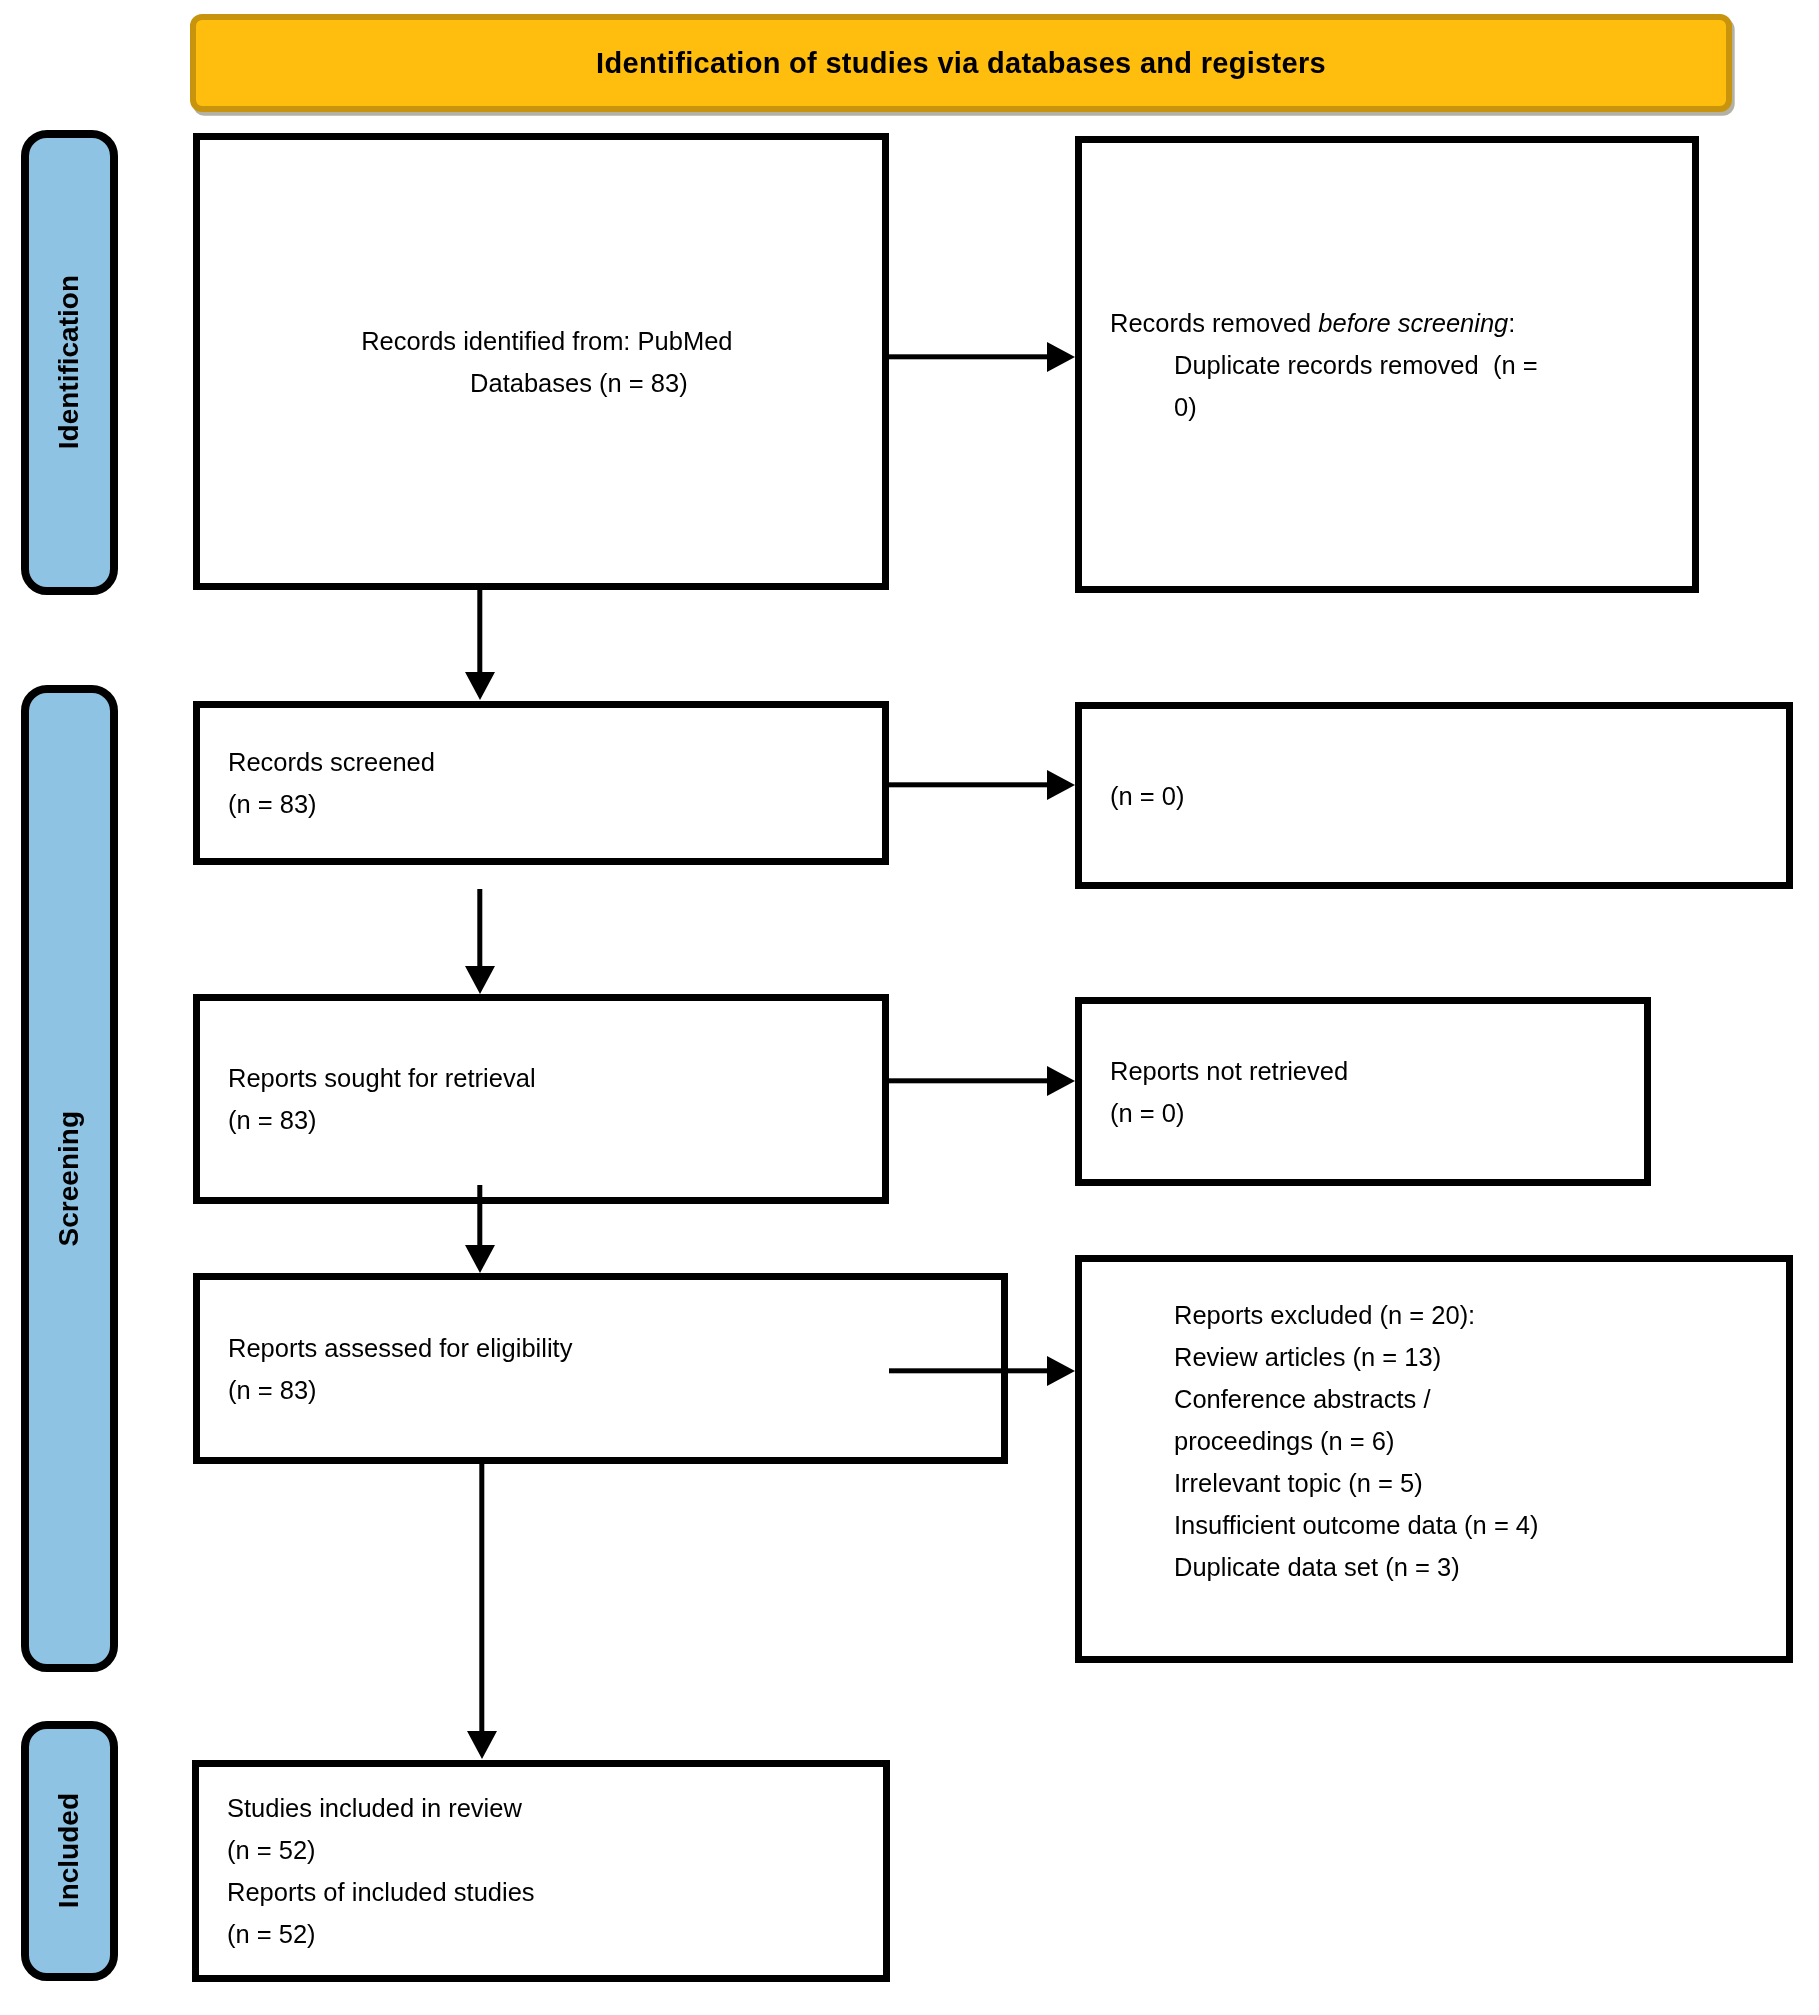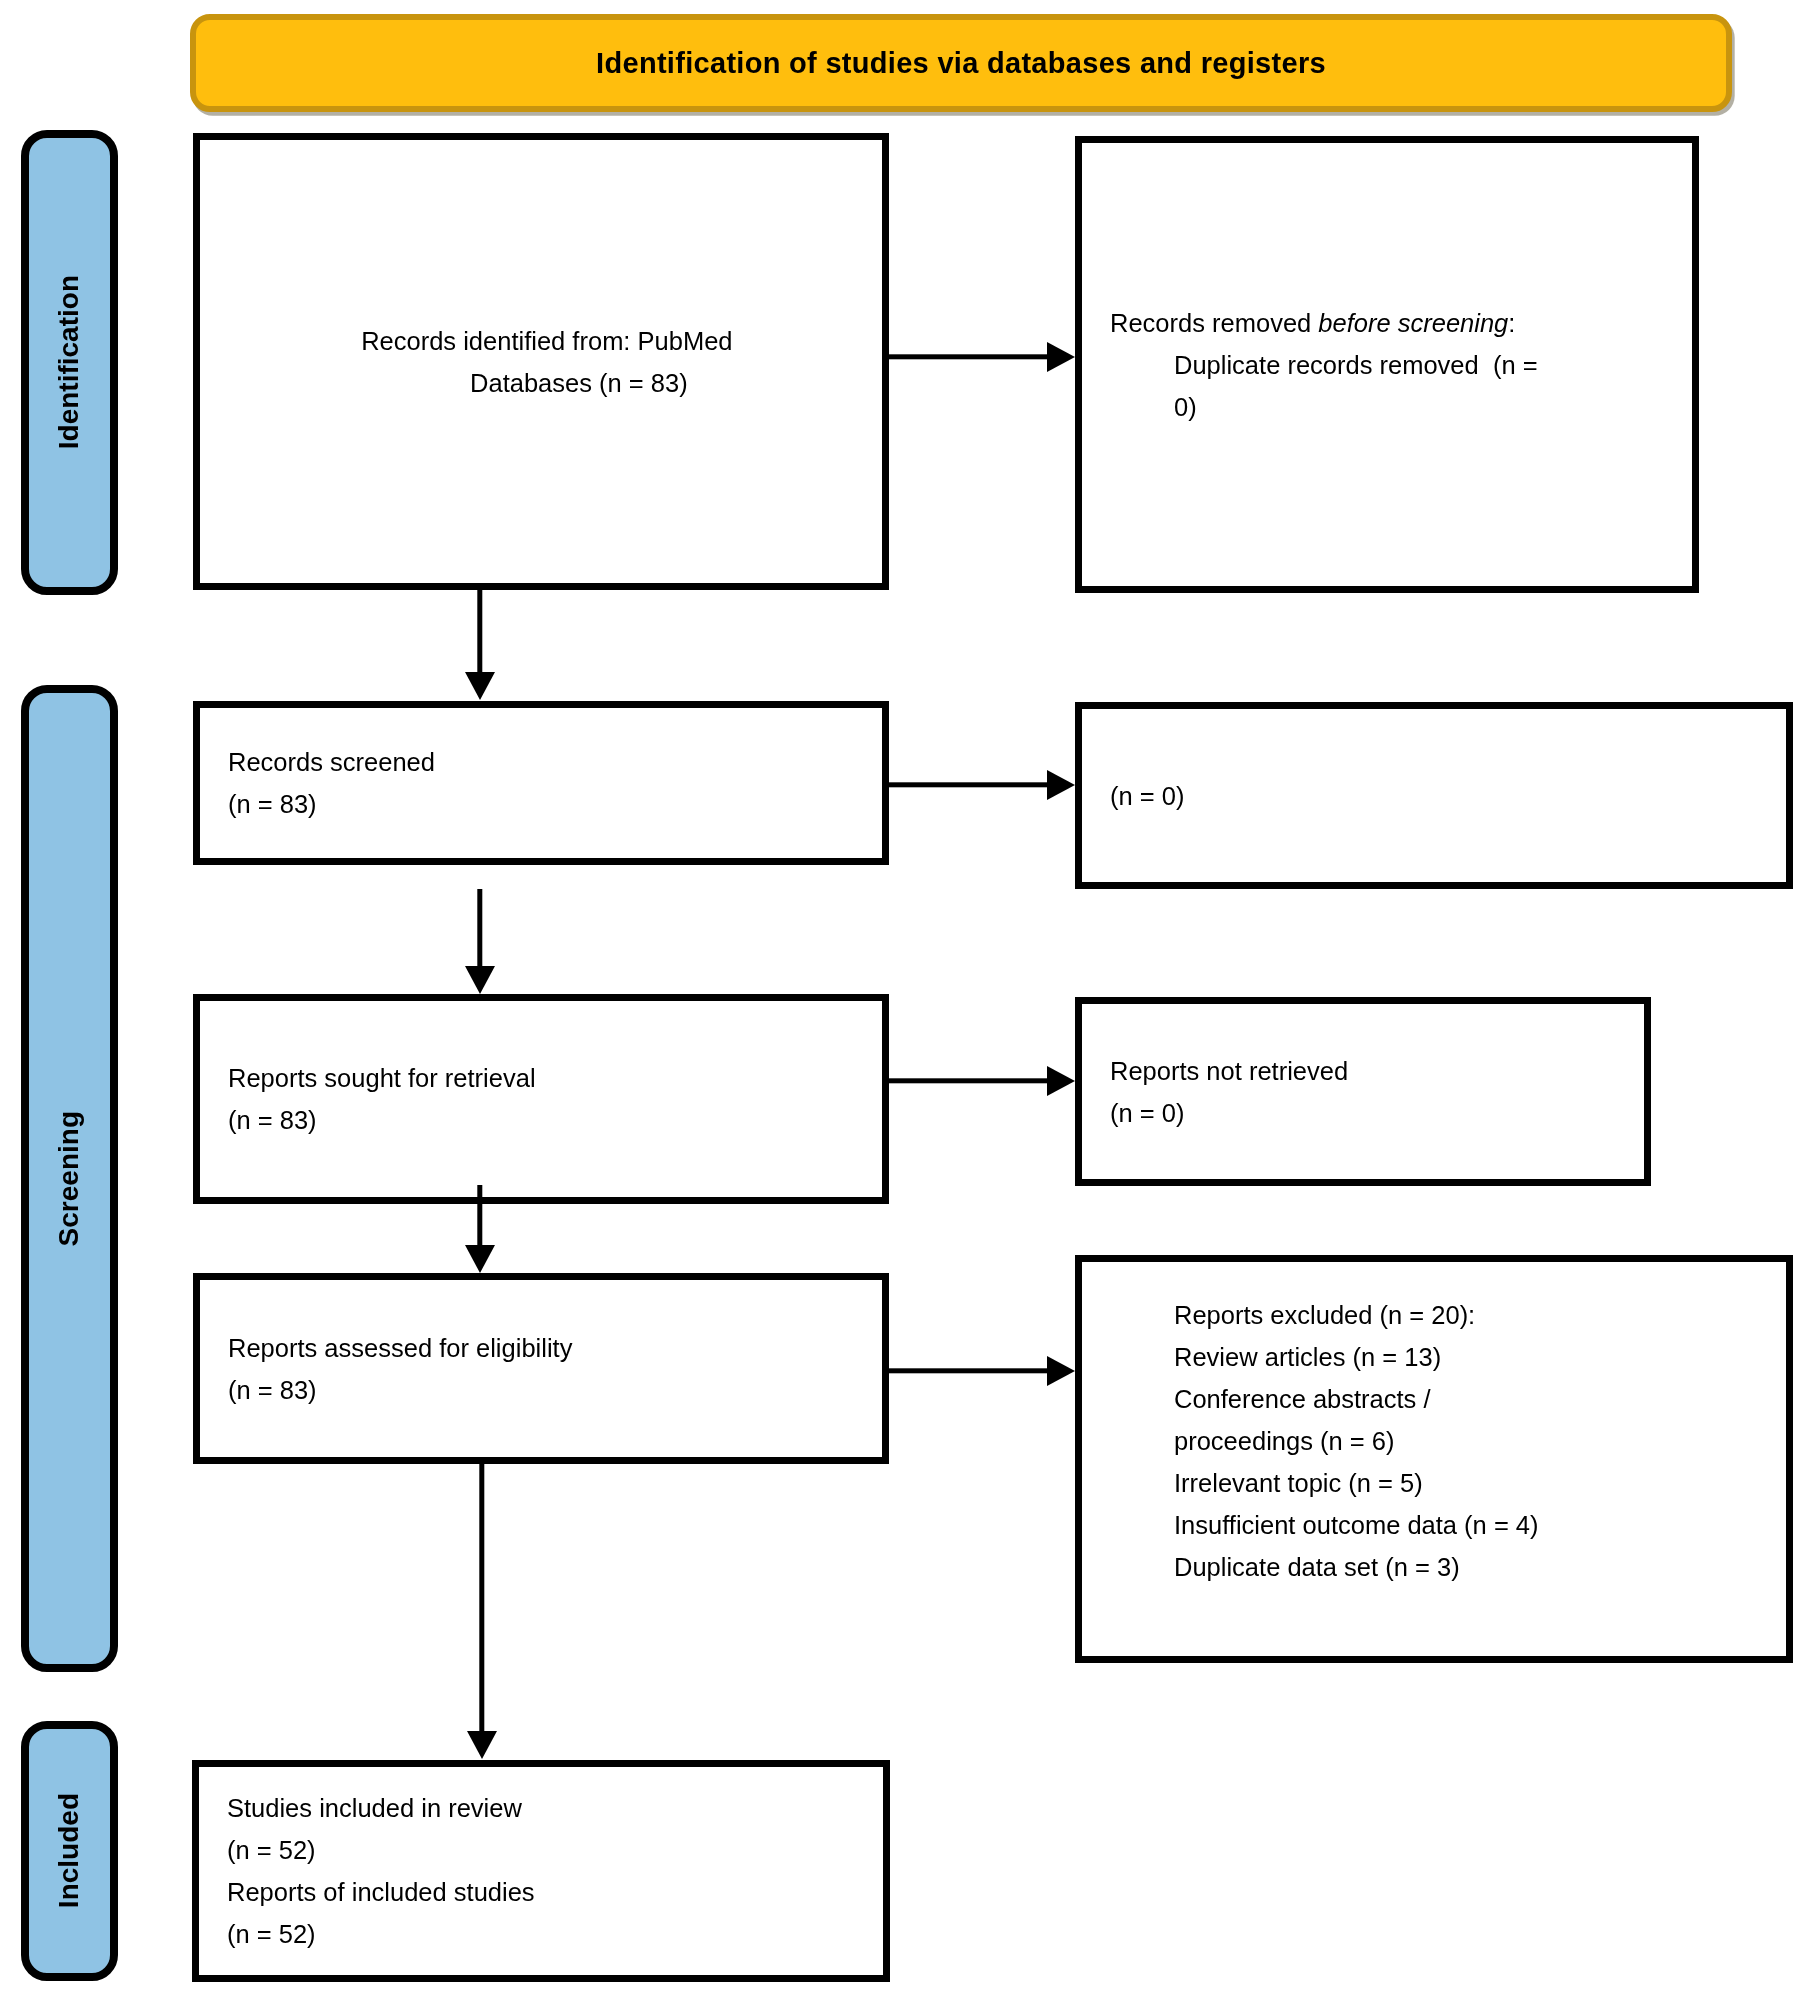--- a/index.html
+++ b/index.html
@@ -16,21 +16,21 @@
     overflow: hidden;
   }
 
   
   .banner {
     position: absolute;
     left: 190px; top: 14px;
     width: 1542px; height: 98px;
     background: #FFBE0D;
     border: 6.5px solid #C8940E;
-    border-radius: 20px;
+    border-radius: 12px;
     box-shadow: 2.7px 3.8px 0 #b3b0a4;
     display: flex; align-items: center; justify-content: center;
   }
   .banner .banner-text {
     font-size: 29px;
     font-weight: bold;
     letter-spacing: 0.3px;
   }
 
   
@@ -67,21 +67,21 @@
     line-height: 42px;
   }
   .fbox .line { white-space: pre-wrap; }
   .fbox .indent { padding-left: 64px; }
   .box-l1 { left: 193px;  top: 133px;  width: 696px; height: 457px; text-align: center; }
   .box-r1 { left: 1075px; top: 136px;  width: 624px; height: 457px; }
   .box-l2 { left: 193px;  top: 701px; width: 696px; height: 164px; }
   .box-r2 { left: 1075px; top: 702px; width: 718px; height: 187px; }
   .box-l3 { left: 193px;  top: 994px; width: 696px; height: 210px; }
   .box-r3 { left: 1075px; top: 997px; width: 576px; height: 189px; }
-  .box-l4 { left: 193px;  top: 1273px; width: 696px; height: 191px; }
+  .box-l4 { left: 193px;  top: 1273px; width: 815px; height: 191px; }
   .box-r4 {
     left: 1075px; top: 1255px; width: 718px; height: 408px;
     justify-content: flex-start;
     padding-top: 31.5px;
     overflow: hidden;
   }
   .box-l5 { left: 192px;  top: 1760px; width: 698px; height: 222px; }
   .italic { font-style: italic; }
 
   

